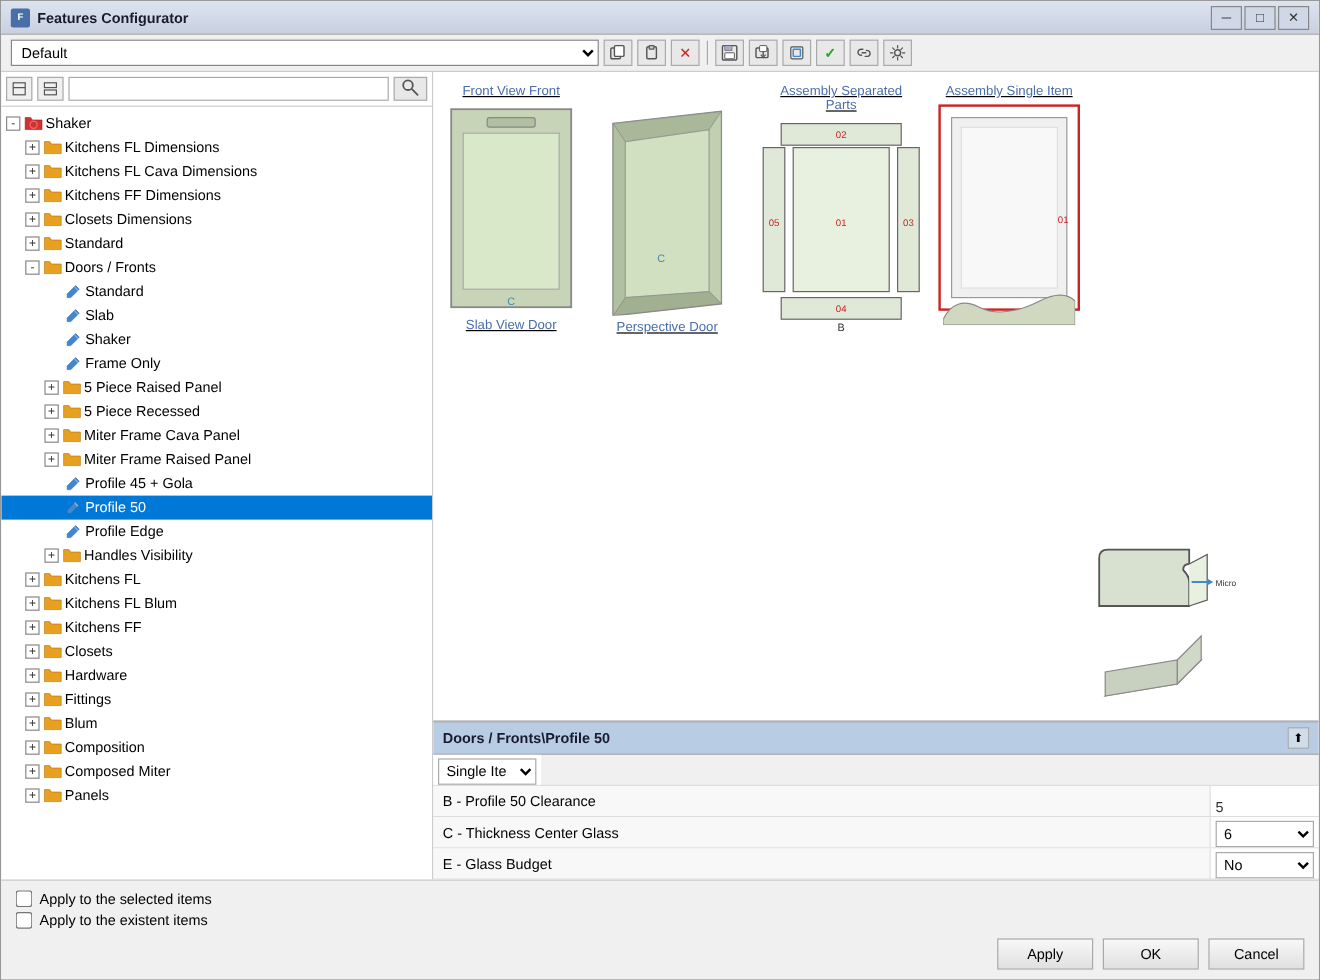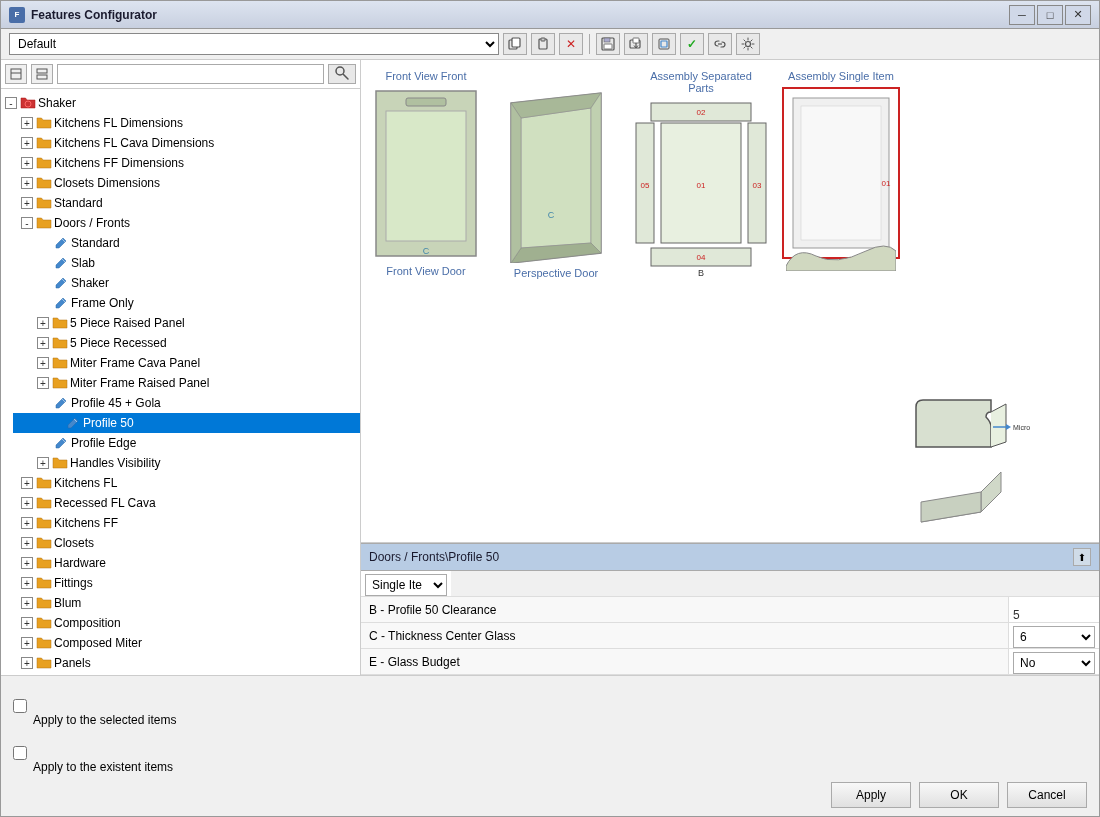--- a/index.html
+++ b/index.html
@@ -151,21 +151,21 @@
       padding: 4px 0;
     }
     .tree-item {
       display: flex;
       align-items: center;
       height: 20px;
       cursor: pointer;
       white-space: nowrap;
       padding-right: 8px;
     }
-    .tree-item.selected { background: #0078d7; color: white; margin-left: 12px; }
+    .tree-item.selected { background: #0078d7; color: white; }
     .tree-item.selected .tree-label { color: white; }
     .tree-indent { display: inline-block; }
     .tree-toggle {
       width: 16px;
       height: 16px;
       display: inline-flex;
       align-items: center;
       justify-content: center;
       font-size: 9px;
       color: #333;
@@ -200,20 +200,21 @@
       align-items: flex-start;
       padding: 10px;
       gap: 10px;
       overflow: hidden;
     }
 
     .preview-col {
       display: flex;
       flex-direction: column;
       align-items: center;
+      text-decoration: underline;
     }
 
     .preview-label {
       font-size: 11px;
       color: #4a6ea8;
       margin-bottom: 4px;
       text-align: center;
     }
 
     
@@ -226,21 +227,21 @@
       background: #b8cce4;
       padding: 4px 8px;
       display: flex;
       justify-content: space-between;
       align-items: center;
       border-top: 1px solid #aaa;
       border-bottom: 1px solid #aaa;
     }
     .properties-title {
       font-size: 12px;
-      font-weight: normal;
+      font-weight: bold;
       color: #1a1a2e;
     }
     .collapse-btn {
       width: 18px;
       height: 18px;
       background: #d0dce8;
       border: 1px solid #aaa;
       cursor: pointer;
       display: flex;
       align-items: center;
@@ -294,21 +295,20 @@
       align-items: center;
       gap: 6px;
       margin-bottom: 4px;
     }
     .checkbox-row input[type="checkbox"] {
       width: 14px;
       height: 14px;
     }
     .checkbox-label {
       font-size: 12px;
-      margin-top: 29px;
     }
     .button-row {
       display: flex;
       justify-content: flex-end;
       gap: 8px;
       margin-top: 8px;
     }
     .action-btn {
       min-width: 80px;
       height: 26px;
@@ -632,21 +632,21 @@
               <span class="tree-label">Kitchens FL</span>
             </div>
             <div class="tree-item">
               <span class="tree-indent" style="width: 20px;"></span>
               <span class="tree-toggle" style="border: 1px solid rgb(136, 136, 136); font-size: 10px; width: 12px; height: 12px; margin-right: 3px; background: white; color: rgb(51, 51, 51); display: inline-flex; align-items: center; justify-content: center;">+</span>
               <span class="tree-icon">
                 <svg width="16" height="14" viewBox="0 0 16 14">
                   <path d="M1 3 L1 12 L15 12 L15 4 L7 4 L5.5 2 L1 2 Z" fill="#e8a020" stroke="#b07010" stroke-width="0.5"></path>
                 </svg>
               </span>
-              <span class="tree-label">Recessed FL Cava</span>
+              <span class="tree-label">Kitchens FL Blum</span>
             </div>
             <div class="tree-item">
               <span class="tree-indent" style="width: 20px;"></span>
               <span class="tree-toggle" style="border: 1px solid rgb(136, 136, 136); font-size: 10px; width: 12px; height: 12px; margin-right: 3px; background: white; color: rgb(51, 51, 51); display: inline-flex; align-items: center; justify-content: center;">+</span>
               <span class="tree-icon">
                 <svg width="16" height="14" viewBox="0 0 16 14">
                   <path d="M1 3 L1 12 L15 12 L15 4 L7 4 L5.5 2 L1 2 Z" fill="#e8a020" stroke="#b07010" stroke-width="0.5"></path>
                 </svg>
               </span>
               <span class="tree-label">Kitchens FF</span>
@@ -734,21 +734,21 @@
           <svg width="110" height="175" viewBox="0 0 110 175">
 
             <rect x="5" y="5" width="100" height="165" fill="#c8d4b8" stroke="#888" stroke-width="1.5"></rect>
 
             <rect x="15" y="25" width="80" height="130" fill="#d8e8c8" stroke="#aaa" stroke-width="1"></rect>
 
             <rect x="35" y="12" width="40" height="8" rx="2" fill="#b0c0a0" stroke="#888" stroke-width="1"></rect>
 
             <text x="55" y="168" text-anchor="middle" font-size="9" fill="#4488aa">C</text>
           </svg>
-          <span class="preview-label" style="margin-top:4px;">Front View Door</span>
+          <span class="preview-label" style="margin-top:4px;">Slab View Door</span>
         </div>
 
         <div class="preview-col" style="margin-top:18px;">
           <svg width="130" height="175" viewBox="0 0 130 175">
 
             <polygon points="20,15 110,5 110,165 20,175" fill="#b8c8a8" stroke="#888" stroke-width="1.5"></polygon>
 
             <polygon points="30,30 100,20 100,155 30,160" fill="#d0e0c0" stroke="#aaa" stroke-width="1"></polygon>
 
             <polygon points="20,15 110,5 100,20 30,30" fill="#a8b898" stroke="#888" stroke-width="0.5"></polygon>

